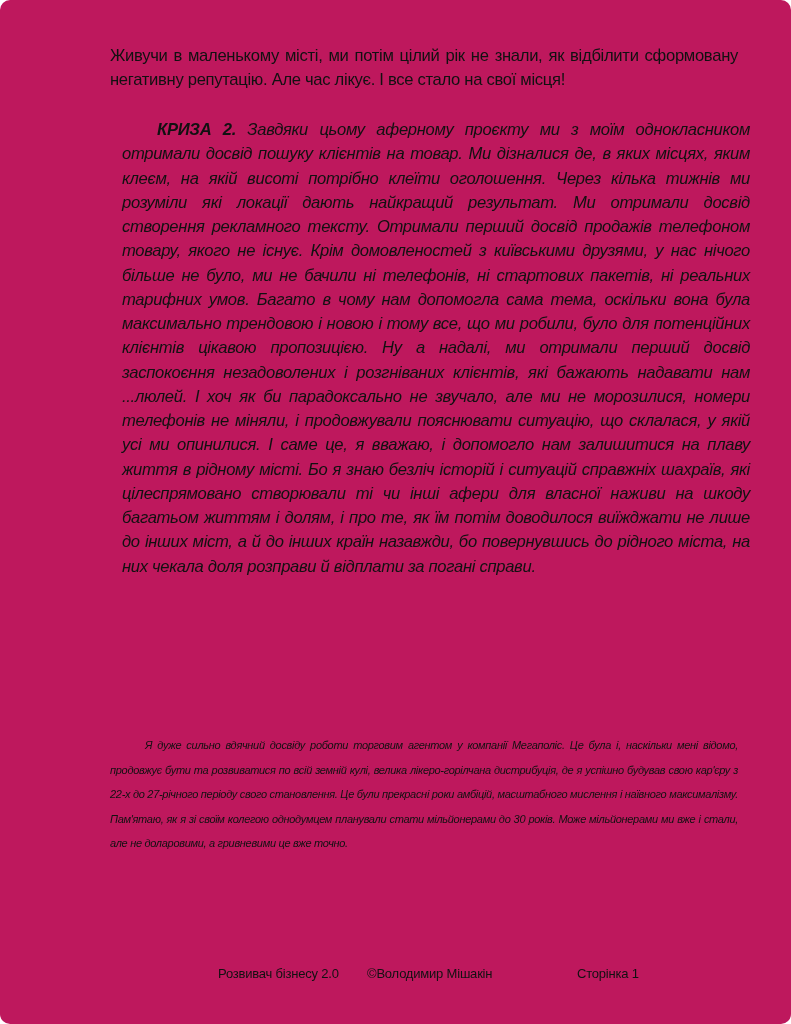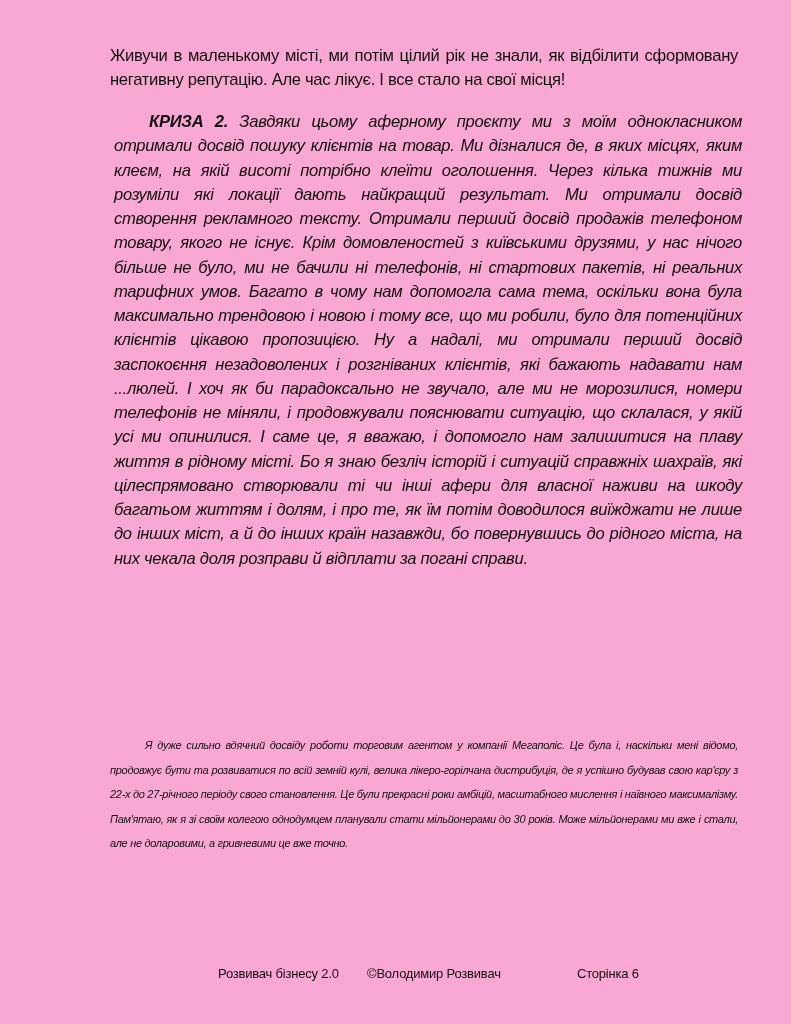--- a/index.html
+++ b/index.html
@@ -14,40 +14,41 @@
       overflow: hidden;
       font-family: "Liberation Sans", "DejaVu Sans", sans-serif;
       color: #111111;
     }
     .page {
       position: absolute;
       left: 0;
       top: 0;
       width: 791px;
       height: 1024px;
-      background: #f9a8d4;
+      background: #be185d;
+      border-radius: 10px;
     }
     .p-plain {
       position: absolute;
       left: 110px;
       top: 44px;
       width: 628px;
       margin: 0;
       text-align: justify;
       text-align-last: left;
       font-size: 16.6px;
       line-height: 24.3px;
       letter-spacing: -0.3px;
     }
     .p-crisis {
       position: absolute;
       left: 110px;
       top: 106px;
       width: 628px;
-      margin: 4px;
+      margin: 12px;
       text-align: justify;
       text-align-last: left;
       text-indent: 35px;
       font-style: italic;
       font-size: 16.6px;
       line-height: 24.25px;
       letter-spacing: -0.3px;
     }
     .p-crisis .lead {
       font-weight: bold;
@@ -103,17 +104,17 @@
 
   <p class="p-plain">Живучи в маленькому місті, ми потім цілий рік не знали, як відбілити сформовану негативну репутацію. Але час лікує. І все стало на свої місця!</p>
 
   <p class="p-crisis"><span class="lead">КРИЗА 2.</span><span> Завдяки цьому аферному проєкту ми з моїм однокласником отримали досвід пошуку клієнтів на товар. Ми дізналися де, в яких місцях, яким клеєм, на якій висоті потрібно клеїти оголошення. Через кілька тижнів ми розуміли які локації дають найкращий результат. Ми отримали досвід створення рекламного тексту. Отримали перший досвід продажів телефоном товару, якого не існує. Крім домовленостей з київськими друзями, у нас нічого більше не було, ми не бачили ні телефонів, ні стартових пакетів, ні реальних тарифних умов. Багато в чому нам допомогла сама тема, оскільки вона була максимально трендовою і новою і тому все, що ми робили, було для потенційних клієнтів цікавою пропозицією. Ну а надалі, ми отримали перший досвід заспокоєння незадоволених і розгніваних клієнтів, які бажають надавати нам ...люлей. І хоч як би парадоксально не звучало, але ми не морозилися, номери телефонів не міняли, і продовжували пояснювати ситуацію, що склалася, у якій усі ми опинилися. І саме це, я вважаю, і допомогло нам залишитися на плаву життя в рідному місті. Бо я знаю безліч історій і ситуацій справжніх шахраїв, які цілеспрямовано створювали ті чи інші афери для власної наживи на шкоду багатьом життям і долям, і про те, як їм потім доводилося виїжджати не лише до інших міст, а й до інших країн назавжди, бо повернувшись до рідного міста, на них чекала доля розправи й відплати за погані справи.</span></p>
 
 
   <p class="p-section">Я дуже сильно вдячний досвіду роботи торговим агентом у компанії Мегаполіс. Це була і, наскільки мені відомо, продовжує бути та розвиватися по всій земній кулі, велика лікеро-горілчана дистрибуція, де я успішно будував свою кар'єру з 22-х до 27-річного періоду свого становлення. Це були прекрасні роки амбіцій, масштабного мислення і наївного максималізму. Пам'ятаю, як я зі своїм колегою однодумцем планували стати мільйонерами до 30 років. Може мільйонерами ми вже і стали, але не доларовими, а гривневими це вже точно.</p>
 
   <div class="footer">
     <span class="f-title">Розвивач бізнесу 2.0</span>
-    <span class="f-author">©Володимир Розвивач</span>
-    <span class="f-page">Сторінка 6</span>
+    <span class="f-author">©Володимир Мішакін</span>
+    <span class="f-page">Сторінка 1</span>
   </div>
 
 </div>
 
 </body></html>

